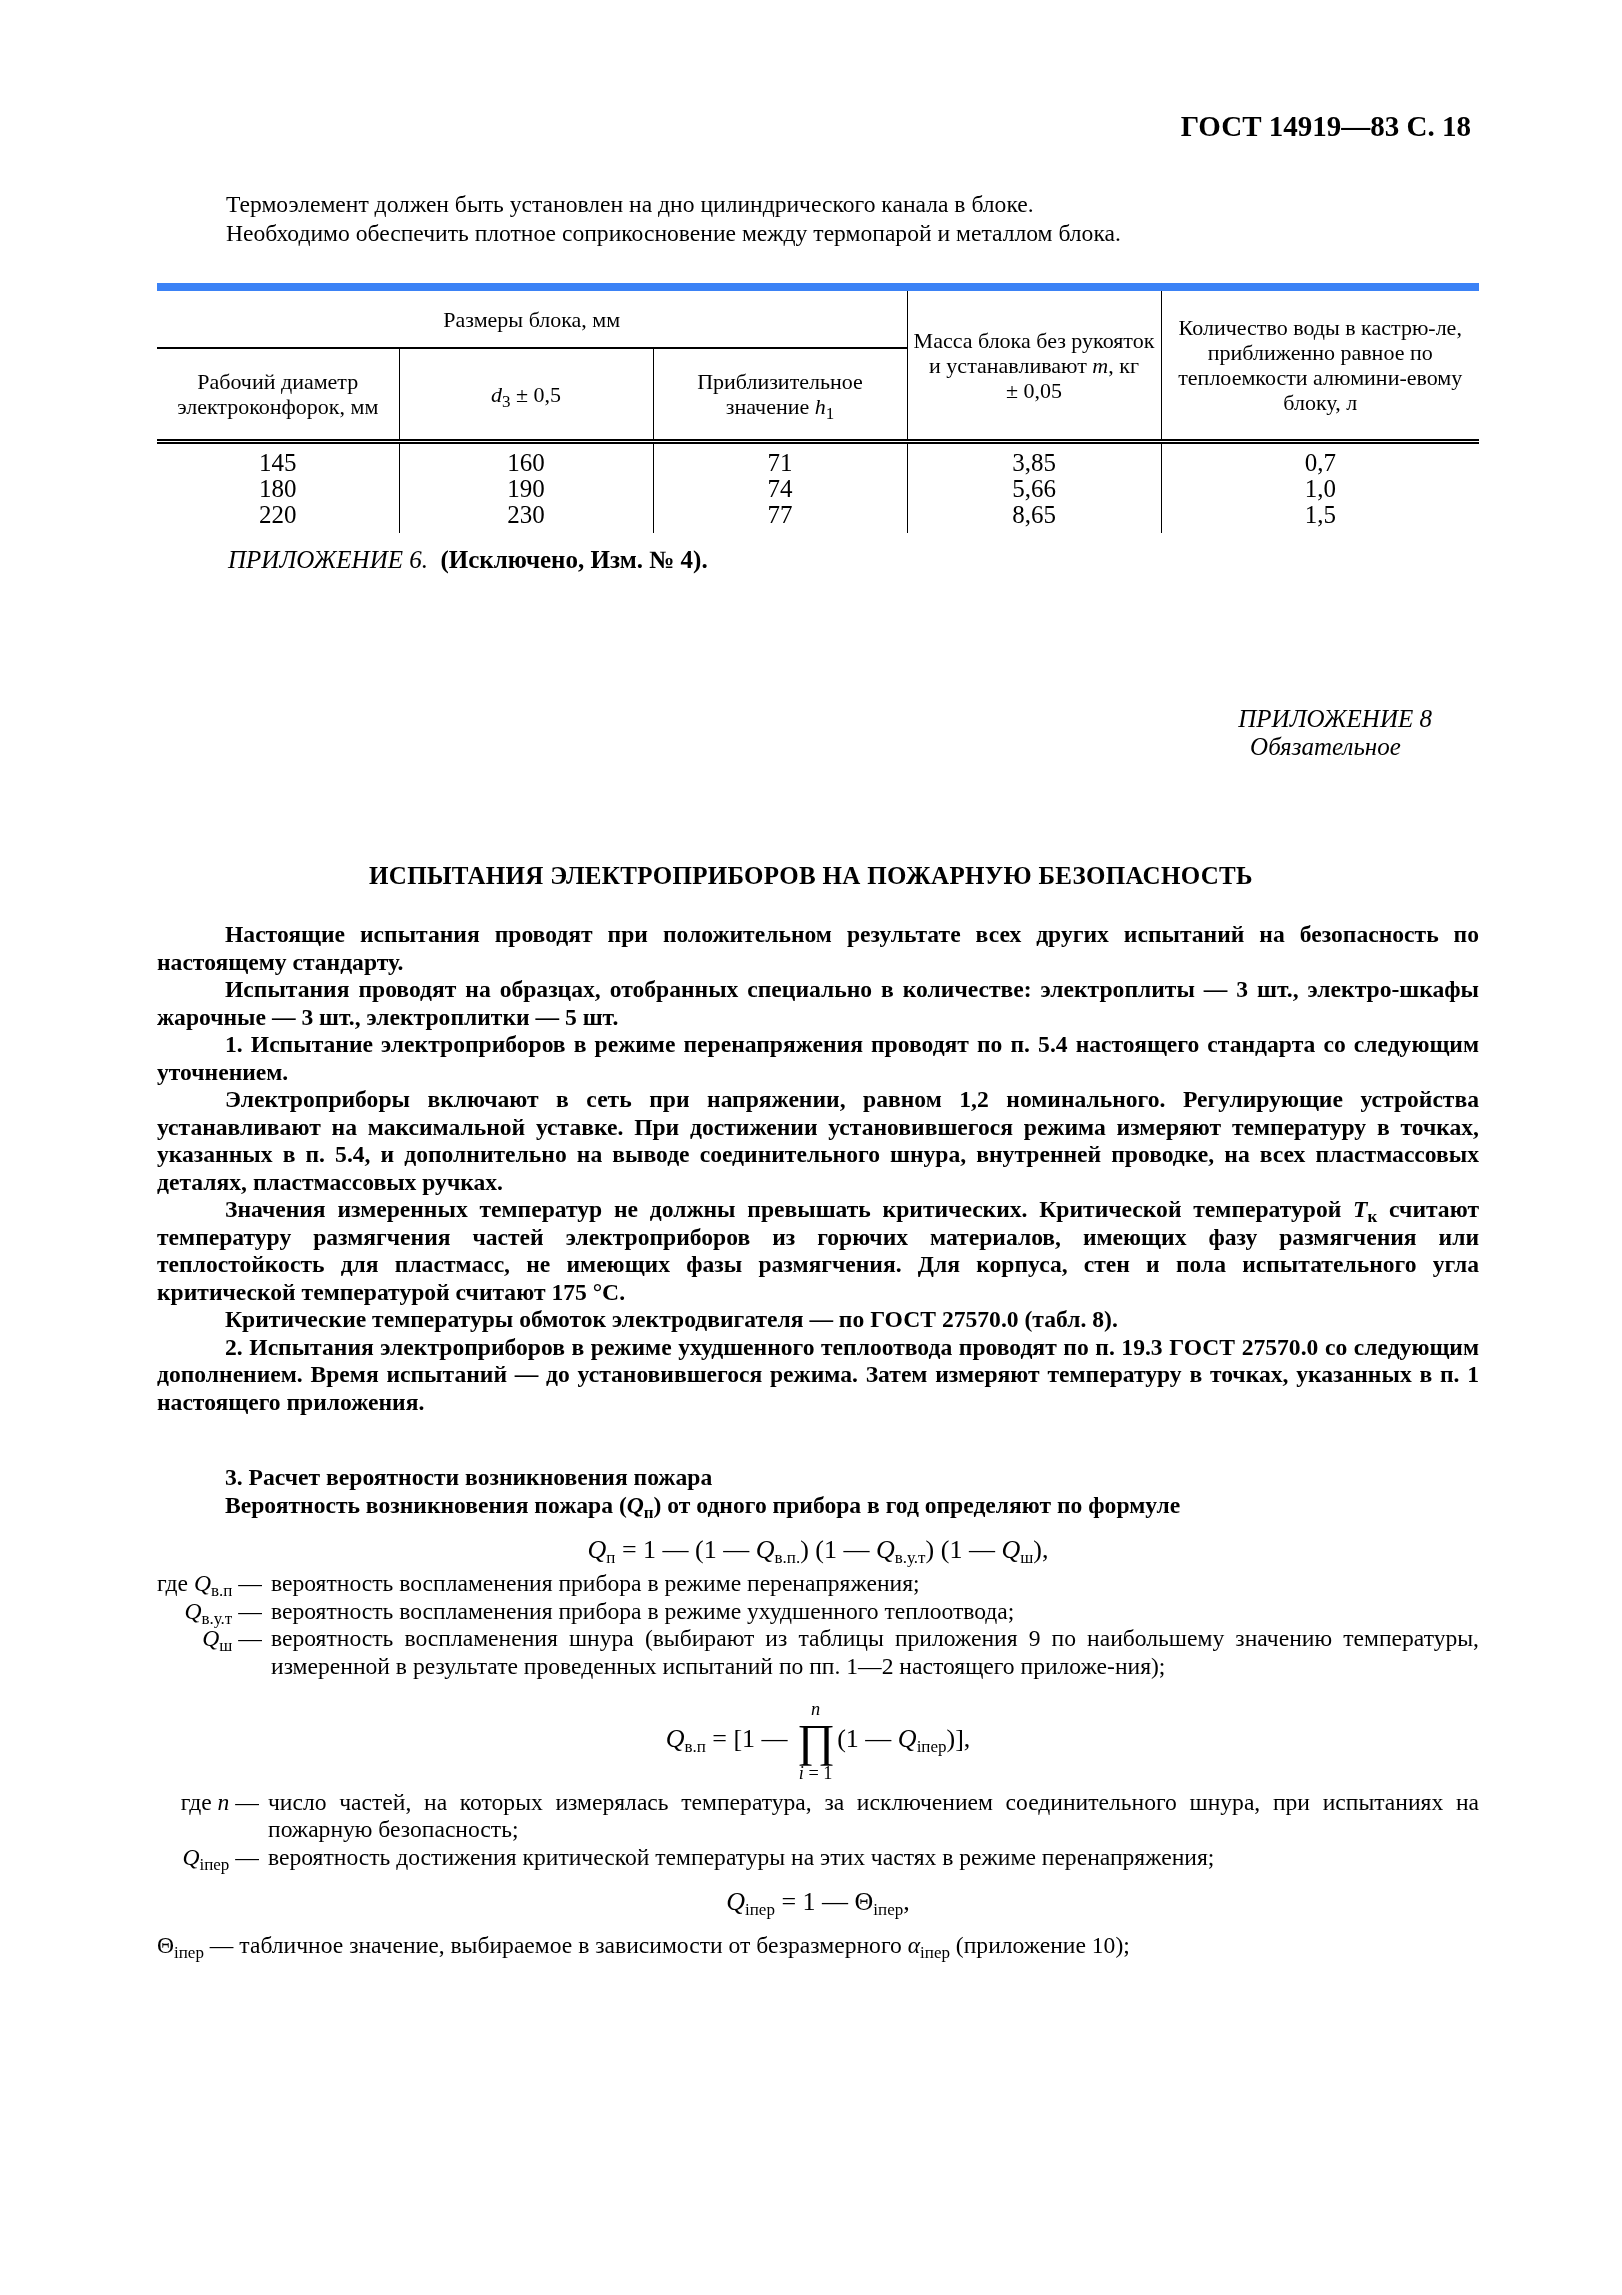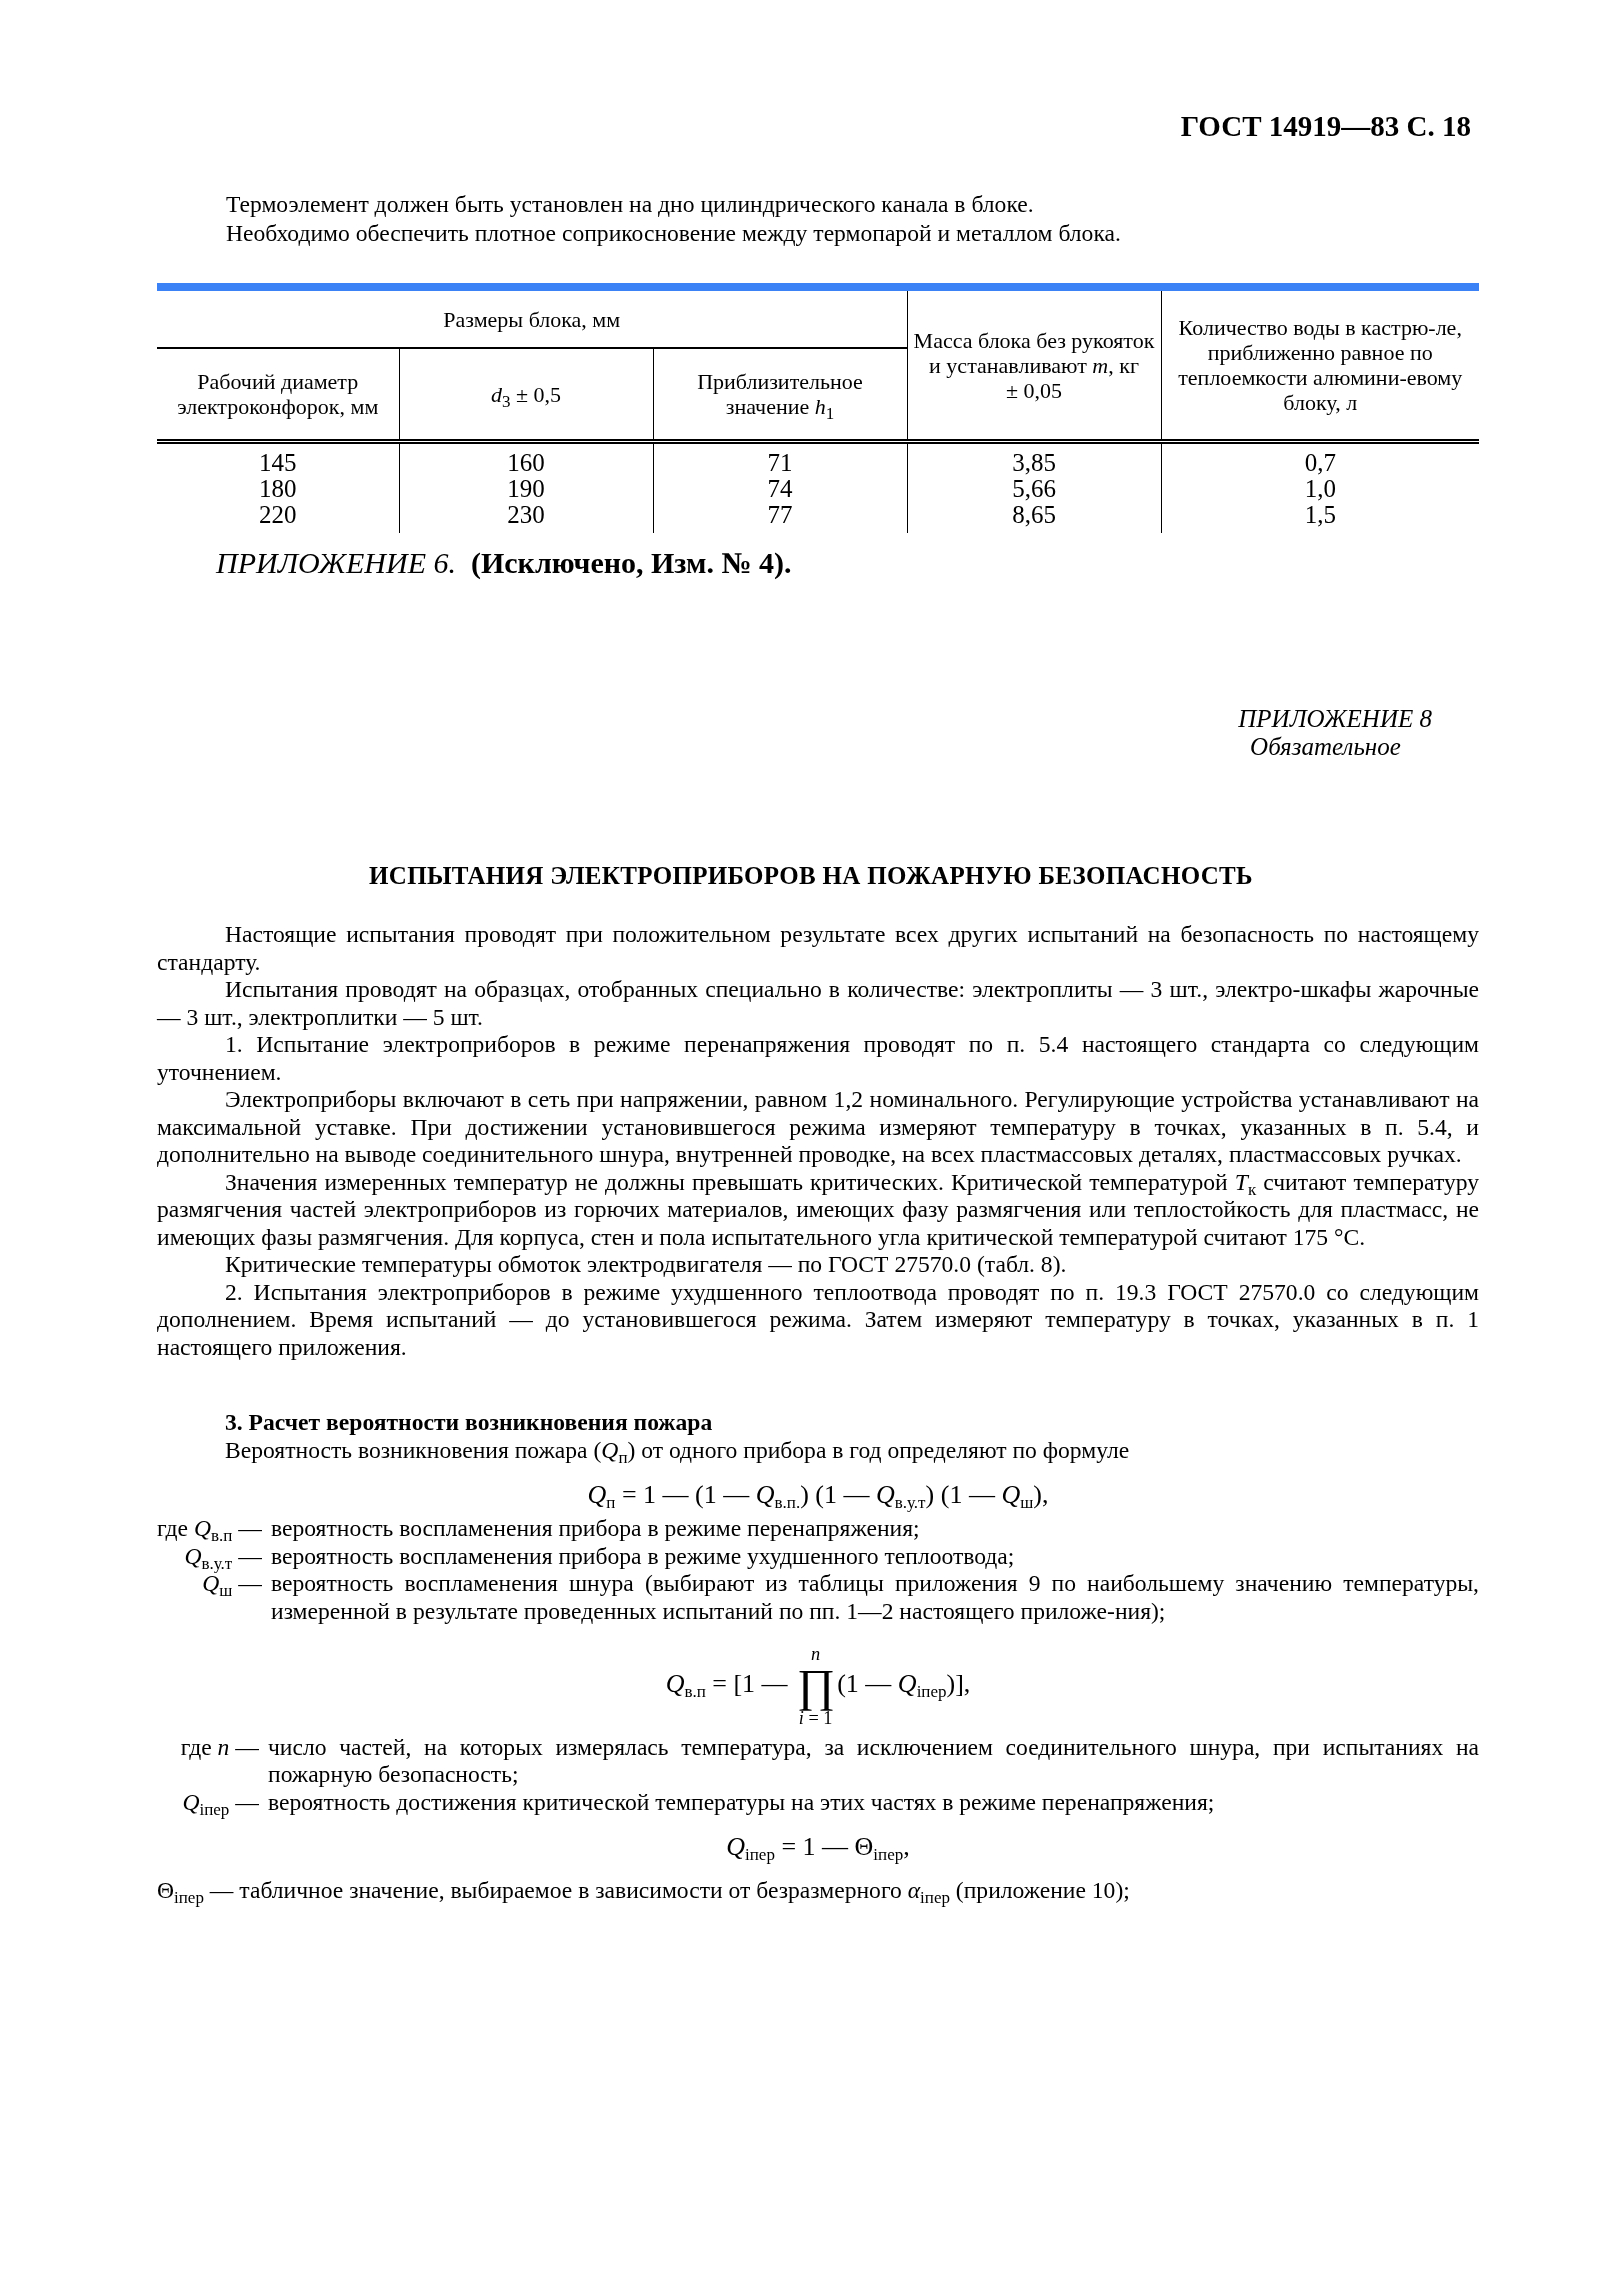--- a/index.html
+++ b/index.html
@@ -17,31 +17,31 @@
   table { border-collapse: collapse; width: 100%; font-size: 22px; }
   th { font-weight: normal; text-align: center; vertical-align: middle; padding: 2.6px 3.9px; line-height: 25px; }
   td { text-align: center; vertical-align: top; padding: 0 3.9px; line-height: 26px; font-size: 25px; }
   .t-top { border-top: 8px solid #3b82f6; }
   .vl { border-left: 1.3px solid #000; }
   .hb { border-bottom: 2px solid #000; }
   .dbl { border-bottom: 5.2px double #000; }
   .row-first td { padding-top: 5.2px; }
   .row-last td { padding-bottom: 5.2px; }
 
-  .app6 { left: 216px; top: 546px; font-size: 30px; }
+  .app6 { left: 228px; top: 546px; font-size: 25px; }
   .app6 .it { font-style: italic; }
   .app6 .b { font-weight: bold; }
 
   .app8 { right: 190px; top: 705px; font-size: 25px; font-style: italic; text-align: left; }
   .app8 .l2 { padding-left: 11.8px; }
 
   .title { left: 0; width: 1622px; top: 862px; text-align: center; font-size: 25px; font-weight: bold; letter-spacing: 0.3px; }
 
   .body { left: 157px; width: 1322px; top: 921px; font-size: 23.6px; line-height: 27.5px; text-align: justify; }
-  .body p { margin: 0; text-indent: 68px; }
+  .body p { margin: 0; text-indent: 68px; font-weight: bold; }
   .body p.b { font-weight: bold; margin-top: 48px; }
 
   .formula { text-align: center; font-size: 26px; font-style: normal; margin: 17px 0 6.5px 0; }
   .formula i { font-style: italic; }
   sub { font-size: 17px; vertical-align: -5.2px; line-height: 0; }
 
   .defs { width: 100%; border-collapse: collapse; font-size: 23.6px; line-height: 27.5px; }
   .defs td { text-align: justify; vertical-align: top; padding: 0; font-size: 23.6px; line-height: 27.5px; }
   .defs td.k { white-space: nowrap; text-align: right; padding-right: 9.2px; }
   .defs td.k2 { white-space: nowrap; text-align: right; padding-right: 9.2px; }

